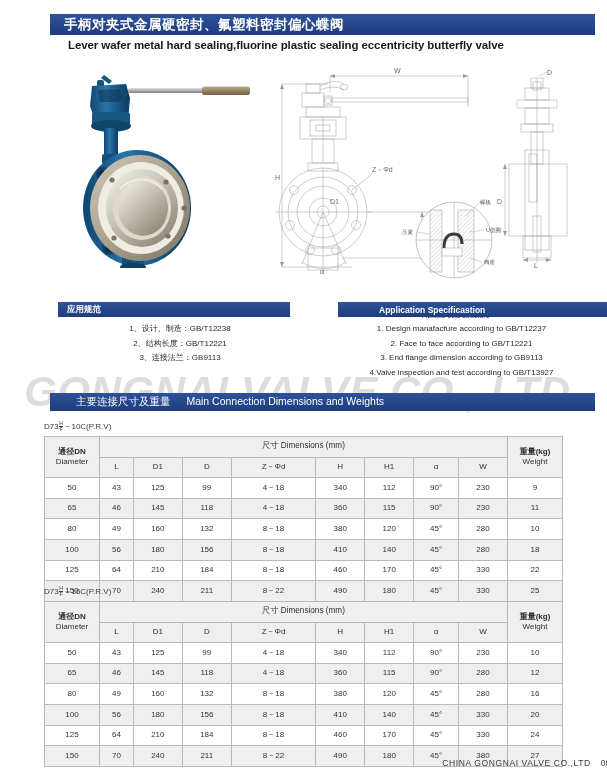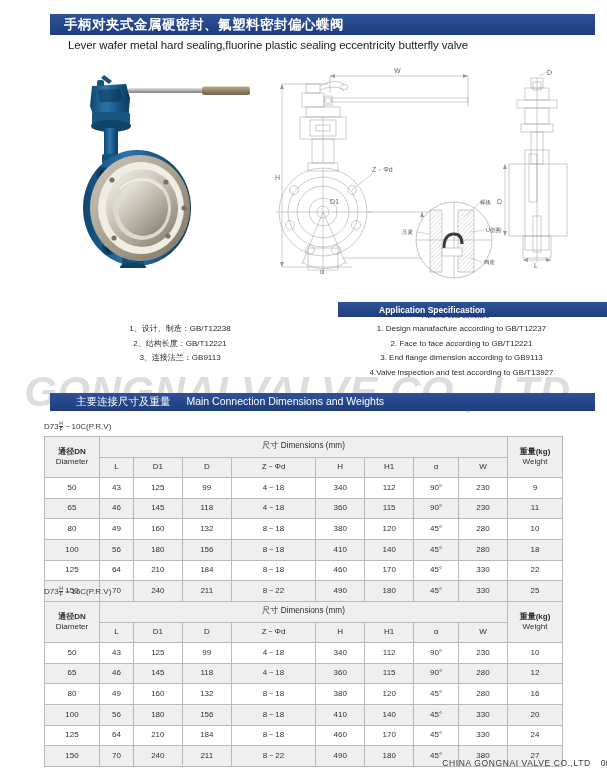--- a/index.html
+++ b/index.html
@@ -57,21 +57,21 @@
     font-weight: 700;
     margin-left: 14px;
     letter-spacing: 0.5px;
     white-space: nowrap;
   }
   .title-en {
     position: absolute;
     left: 68px;
     top: 39px;
     font-size: 11.5px;
-    font-weight: 400;
+    font-weight: 700;
     color: #1a1a1a;
     letter-spacing: -0.1px;
     white-space: nowrap;
   }
 
   
   .art-area {
     position: absolute;
     left: 0;
     top: 60px;
@@ -452,20 +452,23 @@
         <line x1="34" y1="52" x2="20" y2="50"></line>
       </g>
     </svg>
 
     <div class="seal-caption">
       <span class="cn">弹性密封结构</span>
       <span class="en">Flexible seal structure</span>
     </div>
   </div>
 
+  <div class="spec-head left">
+    <span>应用规范</span>
+  </div>
   <div class="spec-list left">
     <div>1、设计、制造：GB/T12238</div>
     <div>2、结构长度：GB/T12221</div>
     <div>3、连接法兰：GB9113</div>
   </div>
 
   <div class="spec-head right">
     <span>Application Specificastion</span>
   </div>
   <div class="spec-list right">

